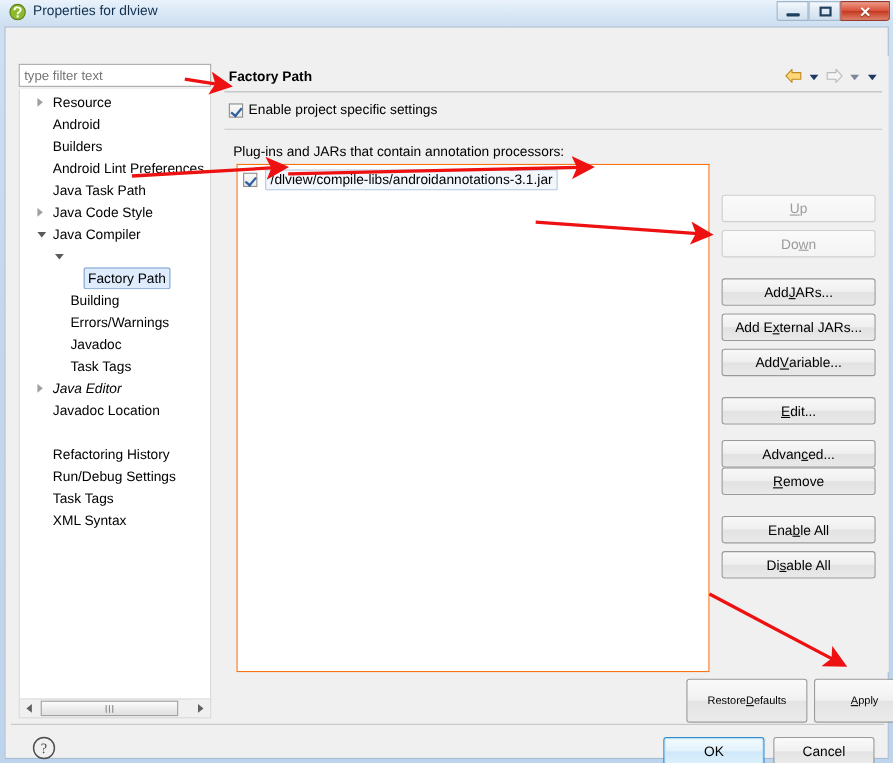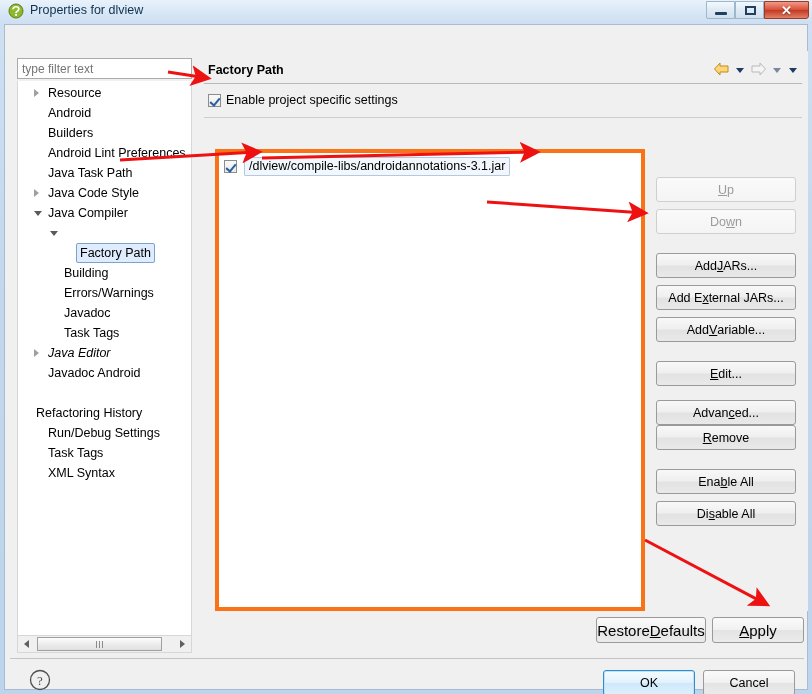--- a/index.html
+++ b/index.html
@@ -284,21 +284,21 @@
     font-size: 12.5px;
     color: #000000;
   }
 
   
   .jar-list {
     position: absolute;
     left: 16px; top: 98px;
     width: 430px; height: 462px;
     background: #ffffff;
-    border: 4px solid #f97316;
+    border: 1px solid #f97316;
     box-sizing: border-box;
   }
   .jar-row {
     position: absolute;
     left: 5px; top: 4px;
     display: flex;
     align-items: center;
     gap: 7px;
   }
   .jar-name {
@@ -331,33 +331,34 @@
   }
   .btn.disabled {
     color: #9b9b9b;
     border-color: #cfcfcf;
     background: linear-gradient(to bottom, #fafafa 0%, #f4f4f4 100%);
   }
 
   
   .btn-sm {
     position: absolute;
-    height: 26px;
+    height: 40px;
     box-sizing: border-box;
     border: 1px solid #9a9a9a;
     border-radius: 3px;
     background: linear-gradient(to bottom, #fafafa 0%, #f1f1f1 48%, #e4e4e4 52%, #ebebeb 100%);
     font-family: "Liberation Sans", sans-serif;
-    font-size: 15px;
+    font-size: 10px;
     color: #000000;
     display: flex;
     align-items: center;
     justify-content: center;
     cursor: default;
     white-space: nowrap;
+    margin-left: 28px;
   }
 
   
   .bottom-sep {
     position: absolute;
     left: 5px; top: 633px;
     width: 794px; height: 1px;
     background: #c4c4c4;
   }
   .help-icon {
@@ -477,27 +478,27 @@
               <span class="tree-label" style="left: 46px;">Javadoc</span>
             </div>
             <div class="tree-item">
               <span class="tree-label" style="left: 46px;">Task Tags</span>
             </div>
             <div class="tree-item">
               <span class="tree-twisty tw-collapsed" style="left: 16px;"></span>
               <span class="tree-label" style="left: 30px; font-style: italic;">Java Editor</span>
             </div>
             <div class="tree-item">
-              <span class="tree-label" style="left: 30px;">Javadoc Android</span>
+              <span class="tree-label" style="left: 30px;">Javadoc Location</span>
             </div>
             <div class="tree-item">
               <span class="tree-label" style="left: 30px; margin-top: 32px;">Project References</span>
             </div>
             <div class="tree-item">
-              <span class="tree-label" style="left: 18px;">Refactoring History</span>
+              <span class="tree-label" style="left: 30px;">Refactoring History</span>
             </div>
             <div class="tree-item">
               <span class="tree-label" style="left: 30px;">Run/Debug Settings</span>
             </div>
             <div class="tree-item">
               <span class="tree-label" style="left: 30px;">Task Tags</span>
             </div>
             <div class="tree-item">
               <span class="tree-label" style="left: 30px;">XML Syntax</span>
             </div>
@@ -542,20 +543,21 @@
 
         <div class="title-rule"></div>
 
         <div class="chk-row">
           <span class="checkbox checked"></span>
           <span class="chk-label"><span>Enable pro</span><span class="under">j</span><span>ect specific settings</span></span>
         </div>
 
         <div class="sep-rule"></div>
 
+        <div class="section-label">Plug-ins and JARs that contain annotation processors:</div>
 
         <div class="jar-list">
           <div class="jar-row">
             <span class="checkbox checked"></span>
             <span class="jar-name">/dlview/compile-libs/androidannotations-3.1.jar</span>
           </div>
         </div>
 
         <div id="side-buttons">
             <div class="btn disabled" style="left: 457px; top: 126px;">

